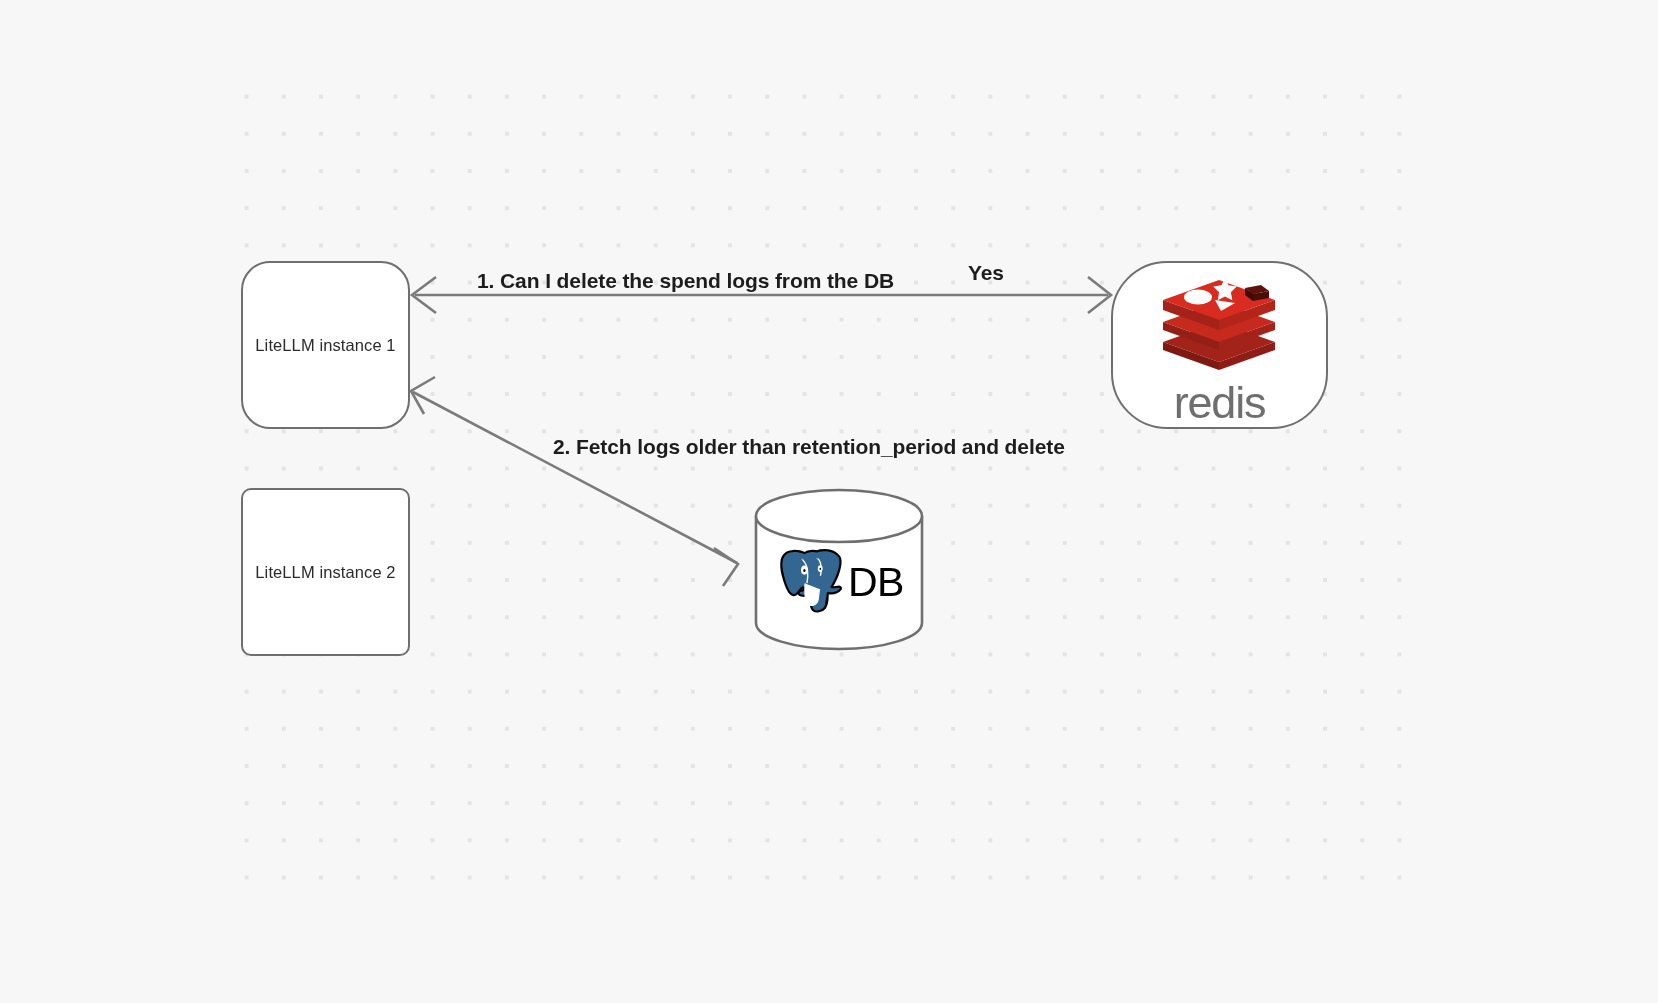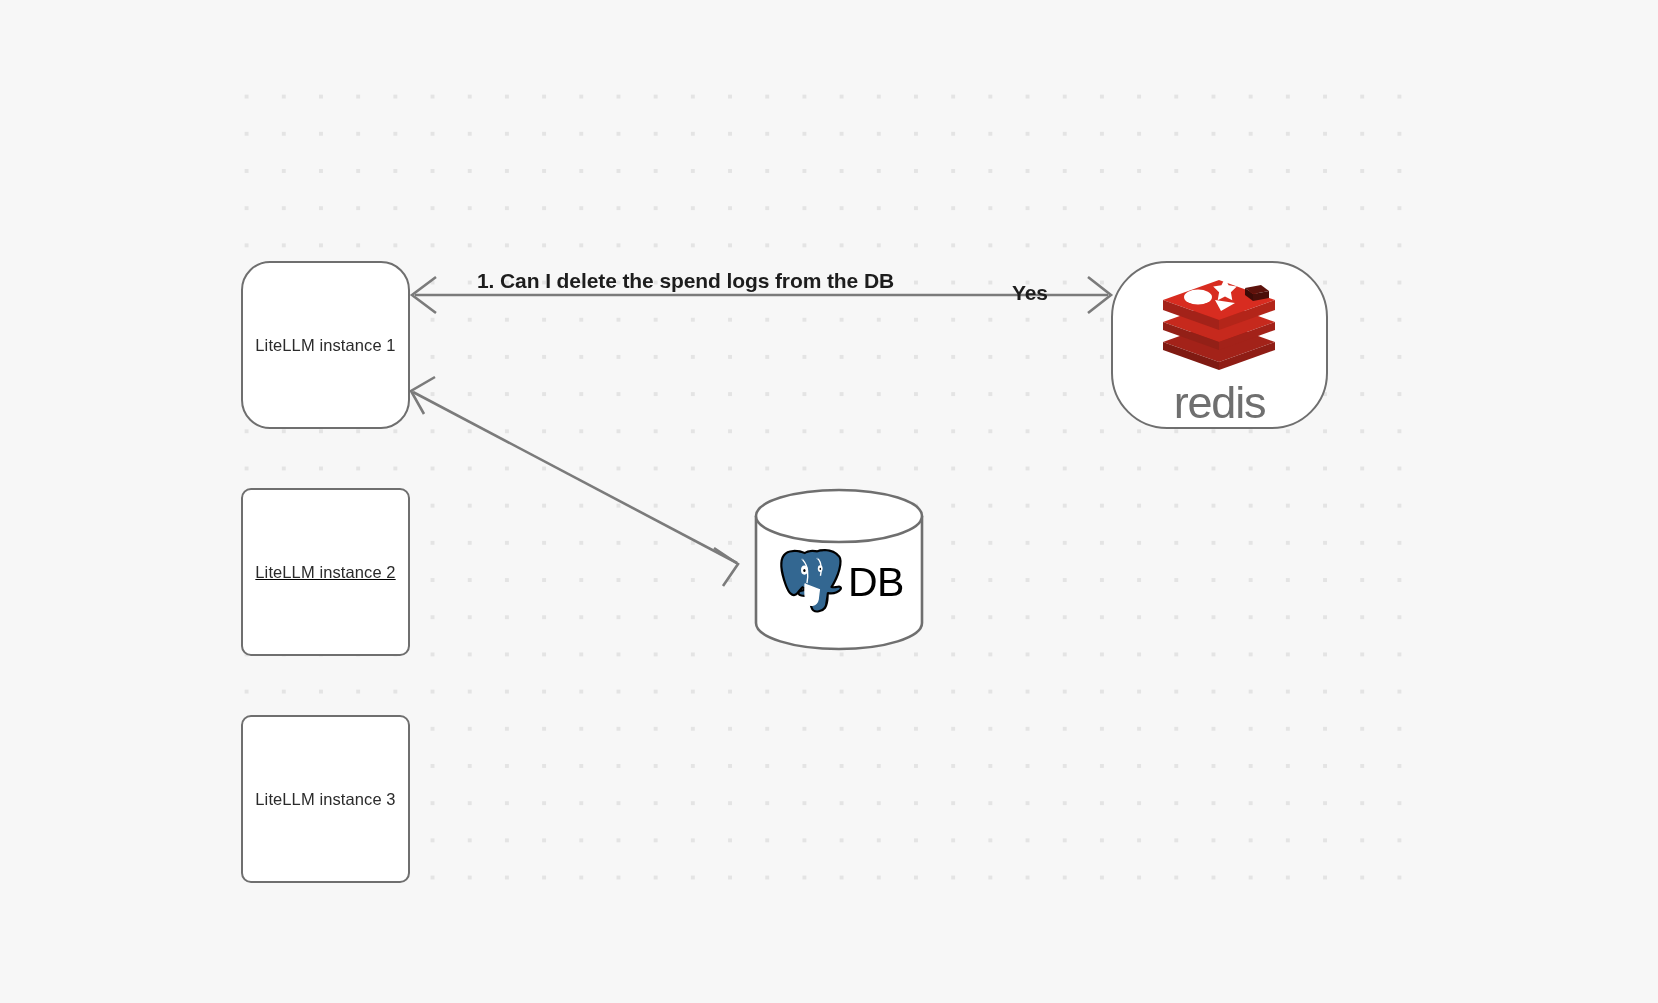--- a/index.html
+++ b/index.html
@@ -41,21 +41,21 @@
     align-items: center;
     justify-content: center;
   }
   .node-box .node-label {
     font-size: 16.5px;
     color: #2b2b2b;
     letter-spacing: .1px;
     font-family: "Liberation Sans", sans-serif;
   }
   #node-instance-1 { left: 241px; top: 261px; width: 169px; height: 168px; border-radius: 29px; }
-  #node-instance-2 { left: 241px; top: 488px; width: 169px; height: 168px; text-decoration: underline; }
+  #node-instance-2 { left: 241px; top: 488px; width: 169px; height: 168px; }
   #node-instance-3 { left: 241px; top: 715px; width: 169px; height: 168px; }
 
   
   #node-redis {
     position: absolute;
     left: 1111px;
     top: 261px;
     width: 217px;
     height: 168px;
     box-sizing: border-box;
@@ -120,21 +120,21 @@
   .edge-label {
     position: absolute;
     font-family: "Liberation Sans", sans-serif;
     font-weight: bold;
     font-size: 21px;
     color: #1d1d1d;
     white-space: nowrap;
     letter-spacing: -0.1px;
   }
   #edge-label-1 { left: 477px; top: 269px; }
-  #edge-label-1-answer { left: 968px; top: 281px; margin-left: 44px; }
+  #edge-label-1-answer { left: 968px; top: 261px; }
   #edge-label-2 { left: 553px; top: 435px; }
 </style>
 </head>
 <body>
 
 <div id="canvas">
 
   <div id="dot-grid"></div>
 
   <svg id="edge-layer" viewBox="0 0 1658 1003" width="1658" height="1003" xmlns="http://www.w3.org/2000/svg">
@@ -159,23 +159,20 @@
   </svg>
 
   <div class="node-box" id="node-instance-1">
     <span class="node-label">LiteLLM instance 1</span>
   </div>
 
   <div class="node-box" id="node-instance-2">
     <span class="node-label">LiteLLM instance 2</span>
   </div>
 
-  <div class="node-box" id="node-instance-3">
-    <span class="node-label">LiteLLM instance 3</span>
-  </div>
 
   <div id="node-redis">
     <svg id="redis-logo-icon" width="126" height="112" viewBox="0 0 126 112" xmlns="http://www.w3.org/2000/svg">
 
       <g>
         <path d="M6 76 L62 56 L118 76 L62 96 Z" fill="#a32219"></path>
         <path d="M6 76 L6 84 L62 104 L62 96 Z" fill="#7f1a12"></path>
         <path d="M62 96 L62 104 L118 84 L118 76 Z" fill="#8f1d15"></path>
       </g>
 
@@ -230,14 +227,15 @@
         </g>
       </svg>
       <span id="db-label-text">DB</span>
     </div>
   </div>
 
   <div class="edge-label" id="edge-label-1">1.  Can I delete the spend logs from the DB</div>
 
   <div class="edge-label" id="edge-label-1-answer">Yes</div>
 
+  <div class="edge-label" id="edge-label-2">2.  Fetch logs older than retention_period and delete</div>
 
 </div>
 
 </body></html>

